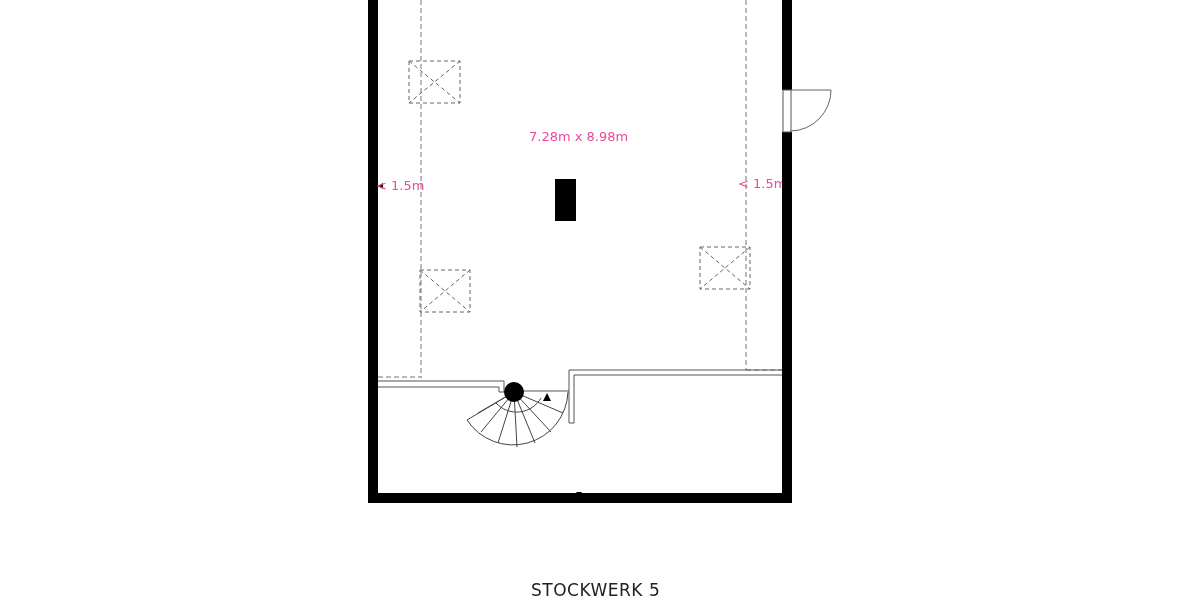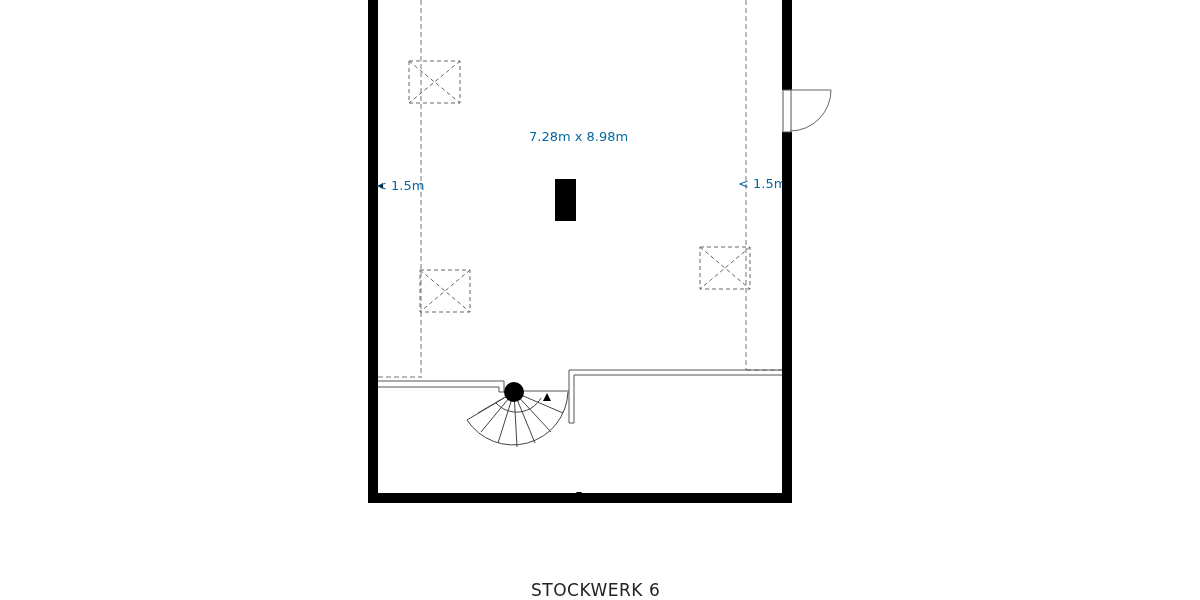--- a/index.html
+++ b/index.html
@@ -1,18 +1,18 @@
 <!DOCTYPE html>
 <html><head>
 <meta charset="utf-8">
 <style>
   html, body { margin: 0; padding: 0; background: #ffffff; }
   body { width: 1200px; height: 600px; position: relative; overflow: hidden; font-family: "DejaVu Sans", sans-serif; }
   svg { position: absolute; left: 0; top: 0; }
-  .lbl { position: absolute; color: #0369a1; font-family: "DejaVu Sans", sans-serif; white-space: nowrap; }
+  .lbl { position: absolute; color: #ec4899; font-family: "DejaVu Sans", sans-serif; white-space: nowrap; }
   .dim { font-size: 13px; }
   .title { font-size: 17px; letter-spacing: 0.5px; color: #222; }
 </style>
 </head>
 <body>
 
 <svg width="1200" height="600" viewBox="0 0 1200 600">
 
   <g>
     <rect x="368" y="0" width="10" height="503" fill="#000"></rect>
@@ -76,13 +76,13 @@
     <polygon points="547,393 551,401 543,401" fill="#000" stroke="none"></polygon>
   </g>
 
   <polygon points="576,492 582,492 579,496" fill="#000"></polygon>
   <polygon points="378,186 383,183 383,189" fill="#000"></polygon>
 </svg>
 
 <div class="lbl dim" style="left:529px; top:129px;">7.28m x 8.98m</div>
 <div class="lbl dim" style="left:376px; top:178px;">&lt; 1.5m</div>
 <div class="lbl dim" style="left:738px; top:176px; width:44px; overflow:hidden;">&lt; 1.5m</div>
-<div class="lbl title" style="left:531px; top:580px;">STOCKWERK 6</div>
+<div class="lbl title" style="left:531px; top:580px;">STOCKWERK 5</div>
 
 </body></html>

